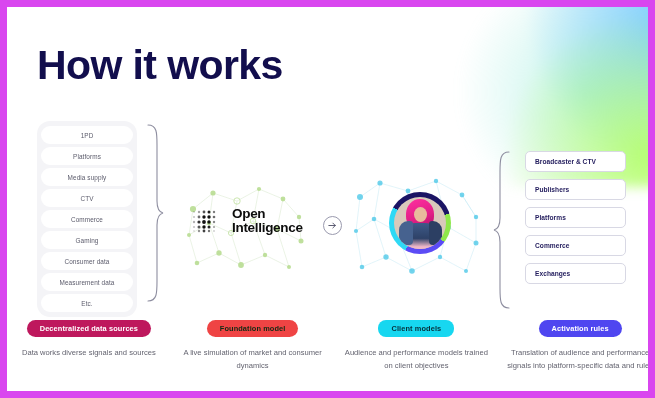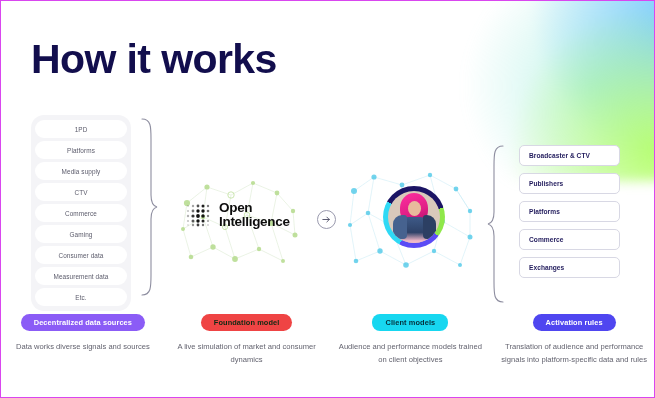--- a/index.html
+++ b/index.html
@@ -10,21 +10,21 @@
     overflow: hidden;
     background: #ffffff;
     font-family: "Liberation Sans", sans-serif;
   }
 
   #slide {
     position: relative;
     width: 655px;
     height: 398px;
     background: #ffffff;
-    border: 1px solid #d946ef;
+    border: 7px solid #d946ef;
     overflow: hidden;
   }
 
   
   .corner-gradient {
     position: absolute;
     top: -70px;
     right: -60px;
     width: 270px;
     height: 250px;
@@ -89,21 +89,21 @@
     width: 130px;
     height: 104px;
   }
   .net-svg { position: absolute; inset: 0; }
   .oi-logo {
     position: absolute;
     left: 12px;
     top: 28px;
     display: flex;
     align-items: center;
-    gap: 5px;
+    gap: 12px;
   }
   .oi-dots { width: 29px; height: 24px; }
   .oi-name {
     font-size: 13.5px;
     font-weight: bold;
     line-height: 1.02;
     color: #0d0d0d;
     letter-spacing: -0.3px;
   }
 
@@ -420,21 +420,21 @@
     <div class="act-box">Broadcaster &amp; CTV</div>
     <div class="act-box">Publishers</div>
     <div class="act-box">Platforms</div>
     <div class="act-box">Commerce</div>
     <div class="act-box">Exchanges</div>
   </div>
 
   <div class="legend">
 
     <div class="legend-col">
-      <div class="legend-pill" style="background:#8b5cf6;color:#ffffff;text-align:center;">Decentralized data sources</div>
+      <div class="legend-pill" style="background:#be185d;color:#ffffff;text-align:center;">Decentralized data sources</div>
       <div class="legend-desc">Data works diverse signals and sources</div>
     </div>
 
     <div class="legend-col">
       <div class="legend-pill" style="background:#ef4444;color:#102a13;">Foundation model</div>
       <div class="legend-desc">A live simulation of market and consumer dynamics</div>
     </div>
 
     <div class="legend-col">
       <div class="legend-pill" style="background:#17d7f0;color:#06303b;border-radius:8px;">Client models</div>

